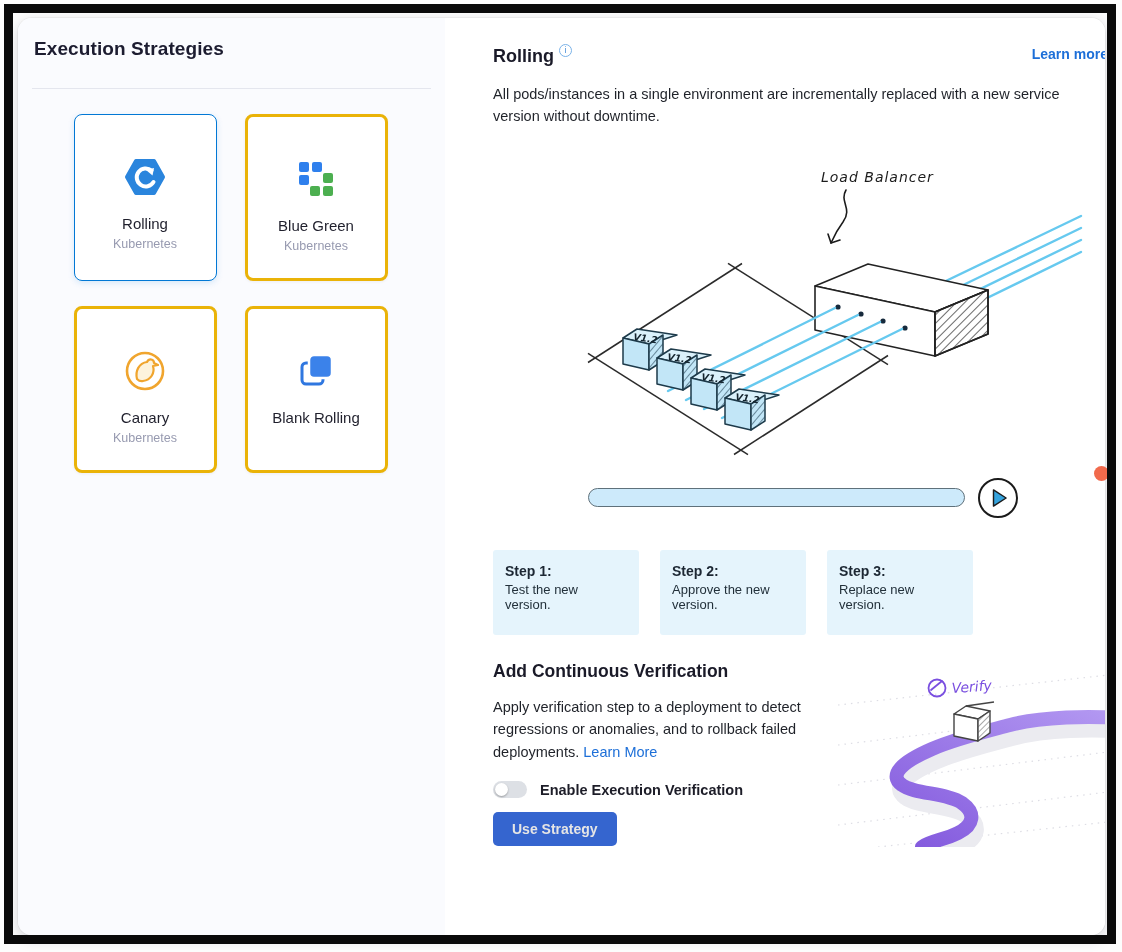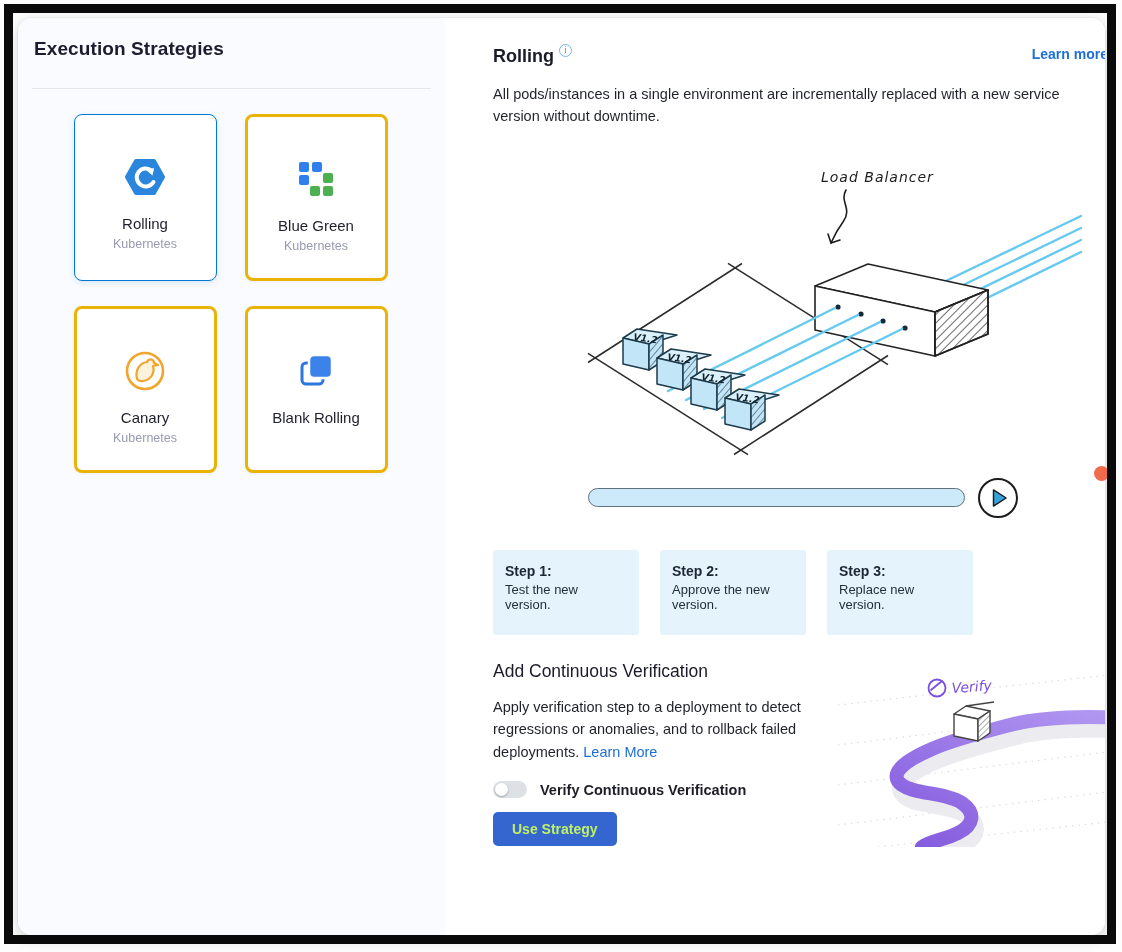--- a/index.html
+++ b/index.html
@@ -35,30 +35,30 @@
   .progress-pill { width:377px; height:19px; border-radius:10px; background:#cdeafb; border:1.5px solid #5f717b; }
   .play-btn { width:40px; height:40px; border-radius:50%; border:2px solid #1b1b1b; background:#fff; margin-left:13px; display:flex; align-items:center; justify-content:center; cursor:pointer; }
 
   .steps-row { margin-top:32px; display:flex; gap:21px; }
   .step-box { width:146px; min-height:85px; background:#e5f4fc; border-radius:3px; padding:13px 12px; }
   .step-title { font-size:14px; font-weight:bold; color:#1c2733; }
   .step-text { margin-top:3px; font-size:13px; color:#22303a; }
 
   .cv-section { margin-top:26px; display:flex; }
   .cv-left { width:345px; flex-shrink:0; }
-  .cv-title { font-size:17.5px; font-weight:normal; color:#1a1a28; }
+  .cv-title { font-size:17.5px; font-weight:bold; color:#1a1a28; }
   .cv-desc { margin-top:14px; font-size:14.5px; line-height:1.55; color:#1f2229; }
   .cv-link { color:#1d6fd8; cursor:pointer; }
   .toggle-row { margin-top:18px; display:flex; align-items:center; }
   .toggle { width:34px; height:17px; border-radius:10px; background:#dde0e5; position:relative; cursor:pointer; flex-shrink:0; }
   .toggle-knob { position:absolute; left:2px; top:2px; width:13px; height:13px; border-radius:50%; background:#ffffff; box-shadow:0 1px 2px rgba(0,0,0,.3); }
   .toggle-label { margin-left:13px; font-size:14.5px; font-weight:600; color:#1d1d28; }
   .cv-illus { margin-left:auto; width:270px; height:190px; margin-top:-4px; }
 
-  .use-btn { margin-top:14px; background:#3565cf; color:#bef264; font-size:14px; font-weight:bold; border:none; border-radius:5px; padding:9px 19px; cursor:pointer; font-family:"Liberation Sans", sans-serif; }
+  .use-btn { margin-top:14px; background:#3565cf; color:#e5e5e5; font-size:14px; font-weight:bold; border:none; border-radius:5px; padding:9px 19px; cursor:pointer; font-family:"Liberation Sans", sans-serif; }
 
   .hand { font-style:italic; letter-spacing:1px; }
 </style>
 </head>
 <body>
 
 <div class="stage">
   <div class="orange-dot"></div>
 
   <div class="modal">
@@ -244,21 +244,21 @@
           <div class="cv-title">Add Continuous Verification</div>
           <div class="cv-desc">
             <span>Apply verification step to a deployment to detect regressions or anomalies, and to rollback failed deployments.</span>
             <span> </span>
             <a class="cv-link">Learn More</a>
           </div>
           <div class="toggle-row">
             <div class="toggle">
               <div class="toggle-knob"></div>
             </div>
-            <div class="toggle-label">Verify Continuous Verification</div>
+            <div class="toggle-label">Enable Execution Verification</div>
           </div>
           <button class="use-btn">Use Strategy</button>
         </div>
 
         <div class="cv-illus">
           <svg width="270" height="190" viewBox="0 0 270 190">
             <defs>
               <linearGradient id="purpleGrad" x1="1" y1="0" x2="0" y2="1">
                 <stop offset="0" stop-color="#b49af2"></stop>
                 <stop offset="1" stop-color="#8258dd"></stop>

